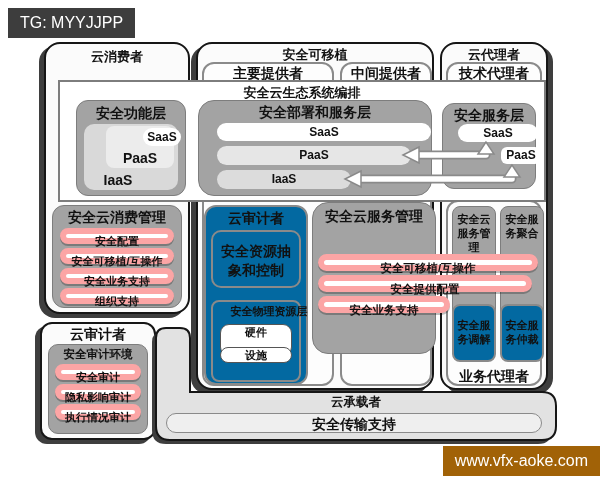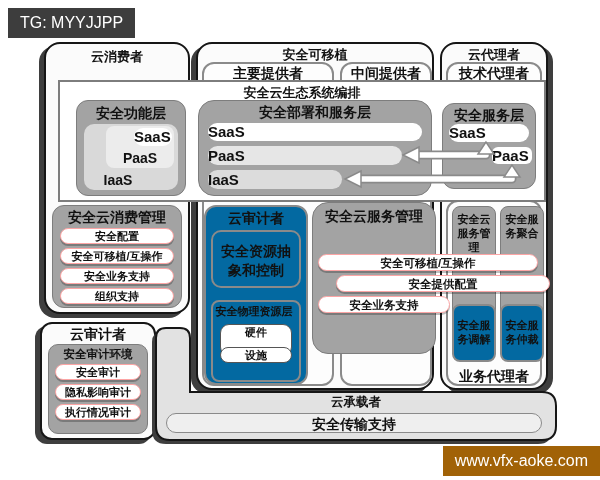--- a/index.html
+++ b/index.html
@@ -7,24 +7,24 @@
          font-family:"Liberation Sans","DejaVu Sans",sans-serif;color:#111;}
   .abs{position:absolute;box-sizing:border-box;}
   .ctr{text-align:center;}
   
   .actor{background:#fbfbfb;border:2px solid #161616;border-radius:16px;z-index:1;}
   .sh-l{box-shadow:-5px 4px 0 #3e3e3e;}
   .sh-r{box-shadow:5px 4px 0 #3e3e3e;}
   .tab{background:#fdfdfd;border:2px solid #8a8a8a;border-radius:12px;z-index:2;}
   .orch{background:#ffffff;border:2px solid #7d7d7d;z-index:3;}
   .dark{background:#a3a3a3;border:1px solid #7d7d7d;border-radius:12px;z-index:4;}
-  .pill{background:#ffffff;border:1px solid #fca5a5;border-radius:9px;z-index:5;
+  .pill{background:#ffffff;border:6px solid #fca5a5;border-radius:9px;z-index:5;
         font-size:11px;font-weight:700;line-height:15px;text-align:center;
         box-shadow:0 2px 0 rgba(0,0,0,0.25);}
-  .bar{border-radius:10px;z-index:5;font-size:15px;font-weight:700;}
+  .bar{border-radius:10px;z-index:5;font-size:12px;font-weight:700;text-align:center;margin-left:9px;}
   .wbox{background:#0369a1;border:2px solid #8a8a8a;border-radius:10px;z-index:5;}
   .t13{font-size:13px;font-weight:700;}
   .t12{font-size:14px;font-weight:700;}
   .t11{font-size:11px;font-weight:700;}
   .wm{background:#3d3d3d;color:#ffffff;z-index:10;font-size:16px;line-height:30px;
       padding:0 12px;white-space:nowrap;}
 </style>
 </head>
 <body>
 
@@ -85,36 +85,36 @@
   <div class="abs ctr t12" style="left:52px;top:209px;width:130px;z-index:5;">安全云消费管理</div>
   <div class="abs pill" style="left:60px;top:228px;width:114px;height:16px;">安全配置</div>
   <div class="abs pill" style="left:60px;top:248px;width:114px;height:16px;">安全可移植/互操作</div>
   <div class="abs pill" style="left:60px;top:268px;width:114px;height:16px;">安全业务支持</div>
   <div class="abs pill" style="left:60px;top:288px;width:114px;height:16px;">组织支持</div>
 
   <div class="abs wbox" style="left:204px;top:205px;width:104px;height:180px;border-radius:12px;z-index:4;"></div>
   <div class="abs ctr t12" style="left:204px;top:210px;width:104px;z-index:5;">云审计者</div>
   <div class="abs wbox ctr t12" style="left:211px;top:230px;width:90px;height:58px;padding:10px 6px 0 6px;line-height:1.35;">安全资源抽象和控制</div>
   <div class="abs wbox" style="left:211px;top:300px;width:90px;height:82px;border-radius:8px;"></div>
-  <div class="abs ctr t11" style="left:209px;top:304px;width:90px;z-index:6;">安全物理资源层</div>
+  <div class="abs ctr t11" style="left:224px;top:304px;width:90px;z-index:6;">安全物理资源层</div>
   <div class="abs pill" style="left:220px;top:324px;width:72px;height:32px;z-index:6;box-shadow:none;border:1.5px solid #555;">硬件</div>
   <div class="abs pill" style="left:220px;top:347px;width:72px;height:16px;z-index:6;box-shadow:none;border:1.5px solid #555;">设施</div>
 
   <div class="abs dark" style="left:312px;top:202px;width:124px;height:152px;border-radius:16px;"></div>
   <div class="abs ctr t12" style="left:312px;top:208px;width:124px;z-index:5;">安全云服务管理</div>
 
   <div class="abs dark" style="left:452px;top:206px;width:44px;height:122px;border-radius:8px;padding:6px 3px 0 3px;line-height:1.25;">
     <div class="ctr t11">安全云服务管理</div>
   </div>
   <div class="abs dark" style="left:500px;top:206px;width:44px;height:122px;border-radius:8px;padding:6px 3px 0 3px;line-height:1.25;">
     <div class="ctr t11">安全服务聚合</div>
   </div>
 
   <div class="abs pill" style="left:318px;top:254px;width:220px;height:17px;line-height:17px;font-size:11.5px;z-index:7;">安全可移植/互操作</div>
-  <div class="abs pill" style="left:336px;top:275px;width:214px;height:17px;line-height:17px;font-size:11.5px;z-index:7;">安全提供配置</div>
+  <div class="abs pill" style="left:318px;top:275px;width:214px;height:17px;line-height:17px;font-size:11.5px;z-index:7;">安全提供配置</div>
   <div class="abs pill" style="left:318px;top:296px;width:132px;height:17px;line-height:17px;font-size:11.5px;z-index:7;">安全业务支持</div>
 
   <div class="abs wbox" style="left:452px;top:304px;width:44px;height:58px;border-radius:8px;z-index:8;display:flex;align-items:center;justify-content:center;padding:2px;line-height:1.25;">
     <div class="ctr t11">安全服务调解</div>
   </div>
   <div class="abs wbox" style="left:500px;top:304px;width:44px;height:58px;border-radius:8px;z-index:8;display:flex;align-items:center;justify-content:center;padding:2px;line-height:1.25;">
     <div class="ctr t11">安全服务仲裁</div>
   </div>
 
   <div class="abs actor sh-l" style="left:40px;top:322px;width:116px;height:118px;border-radius:12px;"></div>

